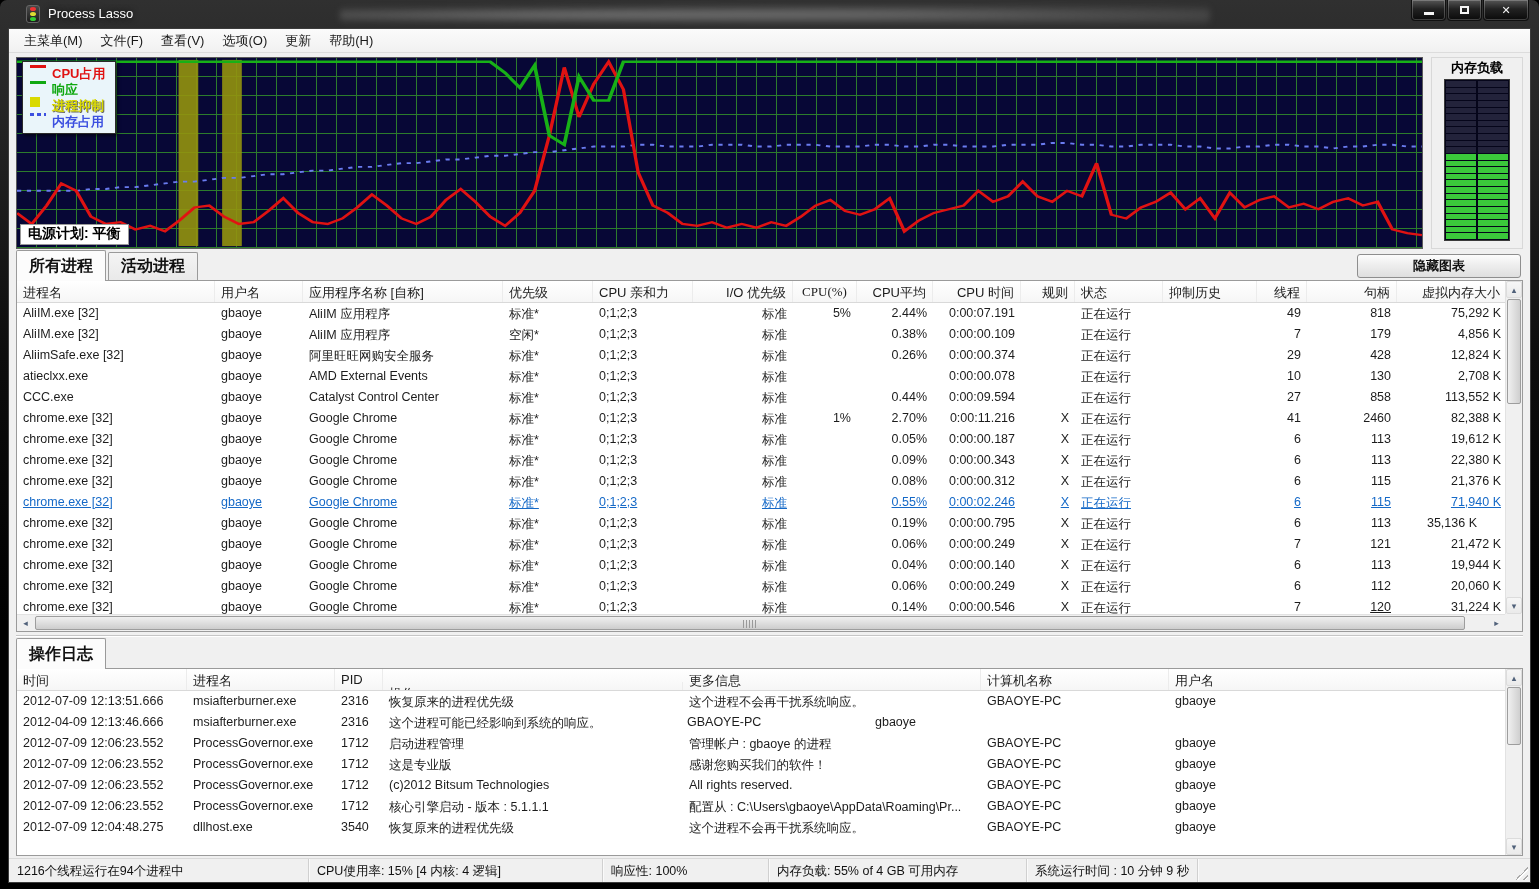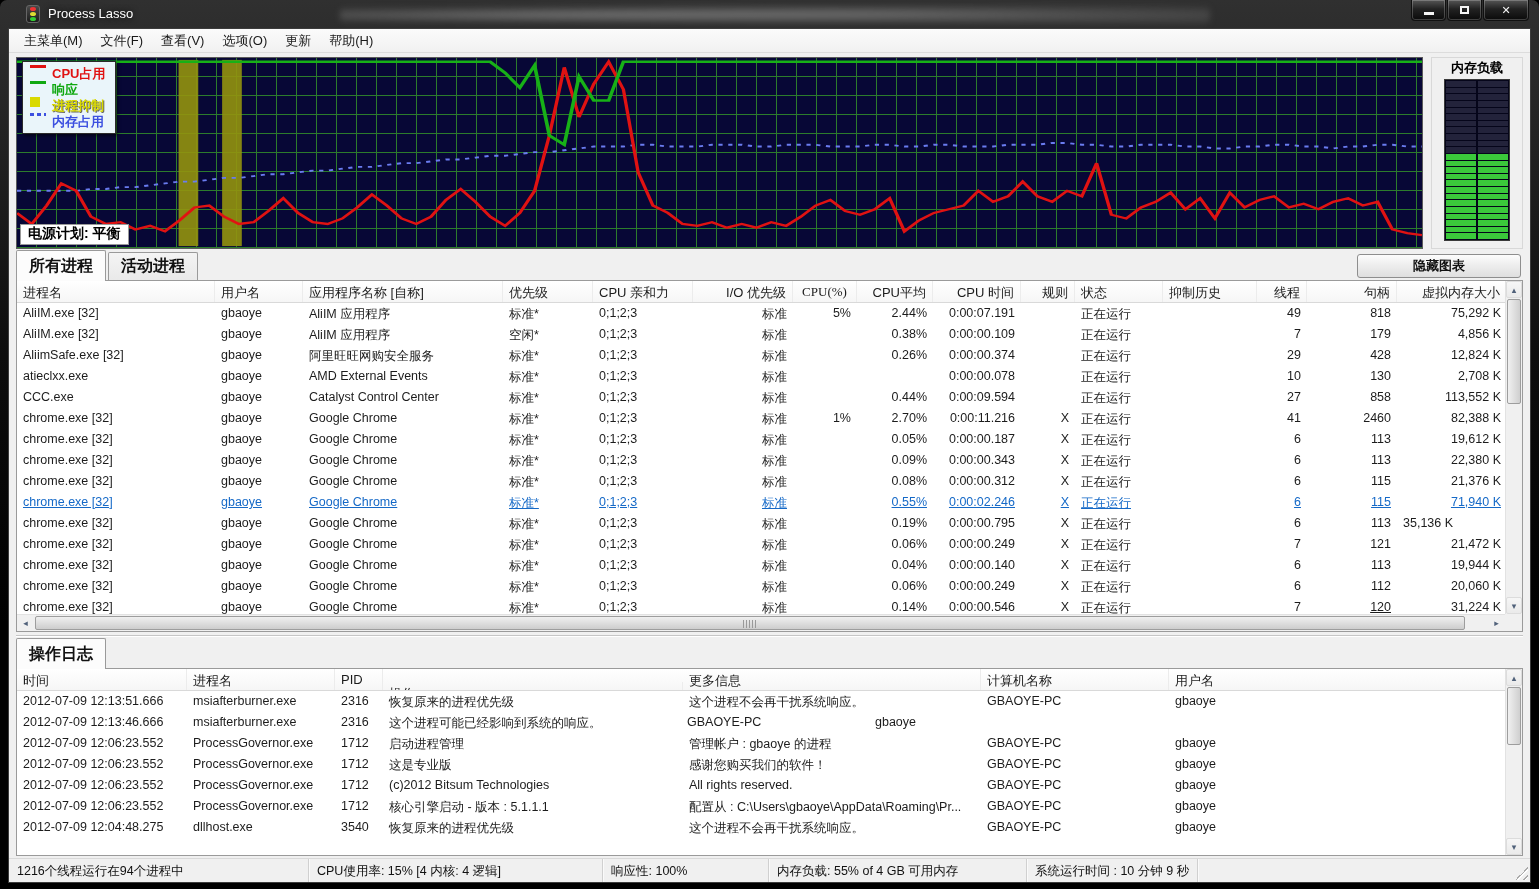--- a/index.html
+++ b/index.html
@@ -505,21 +505,21 @@
               <div class="tcell" style="width: 100px; text-align: left;">0;1;2;3</div>
               <div class="tcell" style="width: 100px; text-align: right;">标准</div>
               <div class="tcell" style="width: 64px; text-align: right;"></div>
               <div class="tcell" style="width: 76px; text-align: right;">0.19%</div>
               <div class="tcell" style="width: 88px; text-align: right;">0:00:00.795</div>
               <div class="tcell" style="width: 54px; text-align: right;">X</div>
               <div class="tcell" style="width: 88px; text-align: left;">正在运行</div>
               <div class="tcell" style="width: 94px; text-align: left;"></div>
               <div class="tcell" style="width: 50px; text-align: right;">6</div>
               <div class="tcell" style="width: 90px; text-align: right;">113</div>
-              <div class="tcell" style="width: 110px; text-align: left;">35,136 K</div>
+              <div class="tcell" style="width: 110px; text-align: center;">35,136 K</div>
             </div>
             <div class="trow">
               <div class="tcell" style="width: 198px; text-align: left;">chrome.exe [32]</div>
               <div class="tcell" style="width: 88px; text-align: left;">gbaoye</div>
               <div class="tcell" style="width: 200px; text-align: left;">Google Chrome</div>
               <div class="tcell" style="width: 90px; text-align: left;">标准*</div>
               <div class="tcell" style="width: 100px; text-align: left;">0;1;2;3</div>
               <div class="tcell" style="width: 100px; text-align: right;">标准</div>
               <div class="tcell" style="width: 64px; text-align: right;"></div>
               <div class="tcell" style="width: 76px; text-align: right;">0.06%</div>
@@ -618,21 +618,21 @@
             <div class="trow">
               <div class="tcell" style="width: 170px; text-align: left;">2012-07-09 12:13:51.666</div>
               <div class="tcell" style="width: 148px; text-align: left;">msiafterburner.exe</div>
               <div class="tcell" style="width: 48px; text-align: left;">2316</div>
               <div class="tcell" style="width: 300px; text-align: left;">恢复原来的进程优先级</div>
               <div class="tcell" style="width: 298px; text-align: left;">这个进程不会再干扰系统响应。</div>
               <div class="tcell" style="width: 188px; text-align: left;">GBAOYE-PC</div>
               <div class="tcell" style="width: 338px; text-align: left;">gbaoye</div>
             </div>
             <div class="trow">
-              <div class="tcell" style="width: 170px; text-align: left;">2012-07-09 12:13:46.666</div>
+              <div class="tcell" style="width: 170px; text-align: left;">2012-04-09 12:13:46.666</div>
               <div class="tcell" style="width: 148px; text-align: left;">msiafterburner.exe</div>
               <div class="tcell" style="width: 48px; text-align: left;">2316</div>
               <div class="tcell" style="width: 298px; text-align: left;">这个进程可能已经影响到系统的响应。</div>
               <div class="tcell" style="width: 188px; text-align: left;">GBAOYE-PC</div>
               <div class="tcell" style="width: 338px; text-align: left;">gbaoye</div>
             </div>
             <div class="trow">
               <div class="tcell" style="width: 170px; text-align: left;">2012-07-09 12:06:23.552</div>
               <div class="tcell" style="width: 148px; text-align: left;">ProcessGovernor.exe</div>
               <div class="tcell" style="width: 48px; text-align: left;">1712</div>

